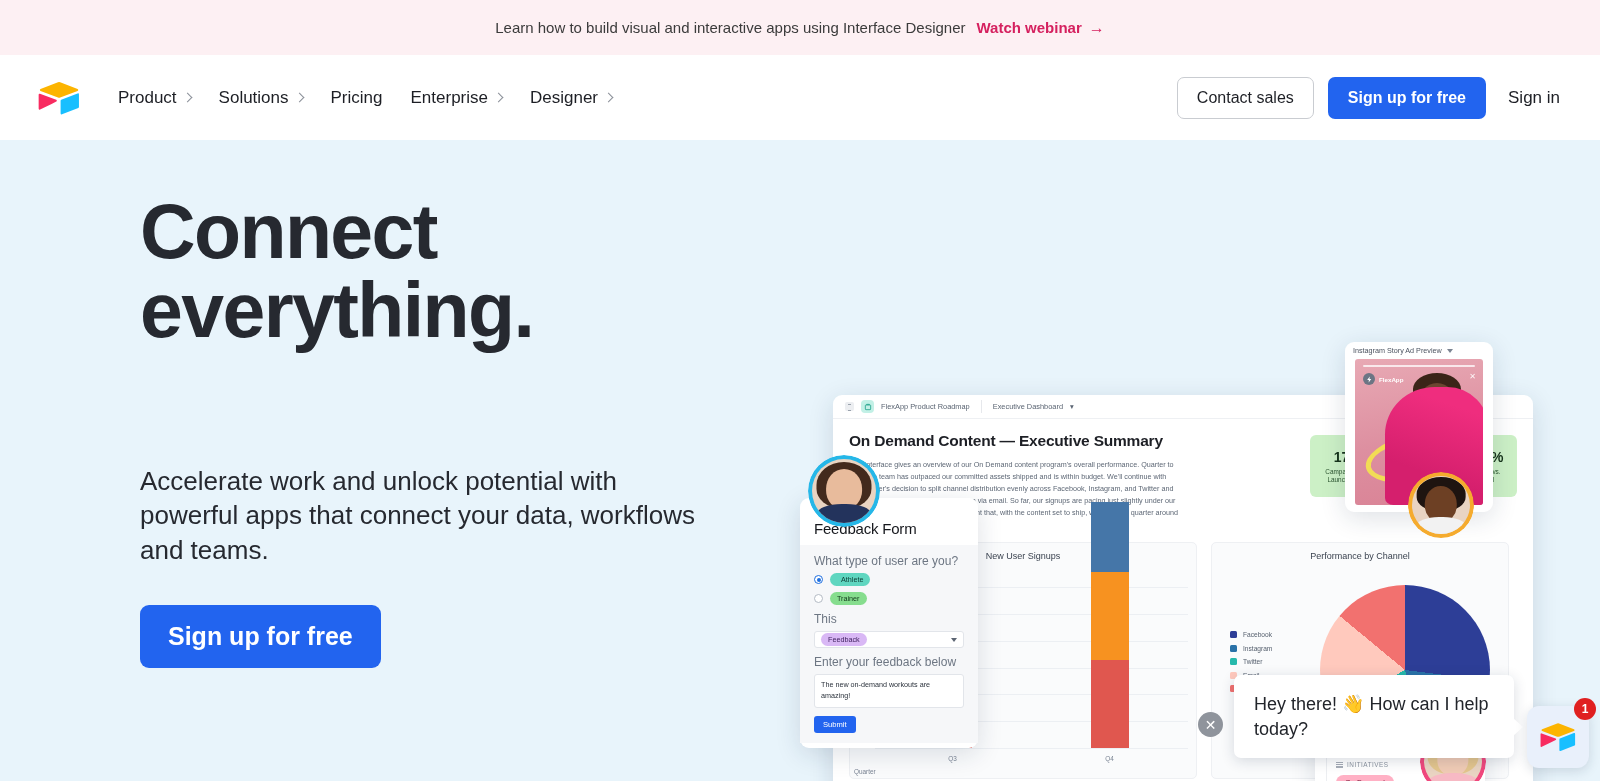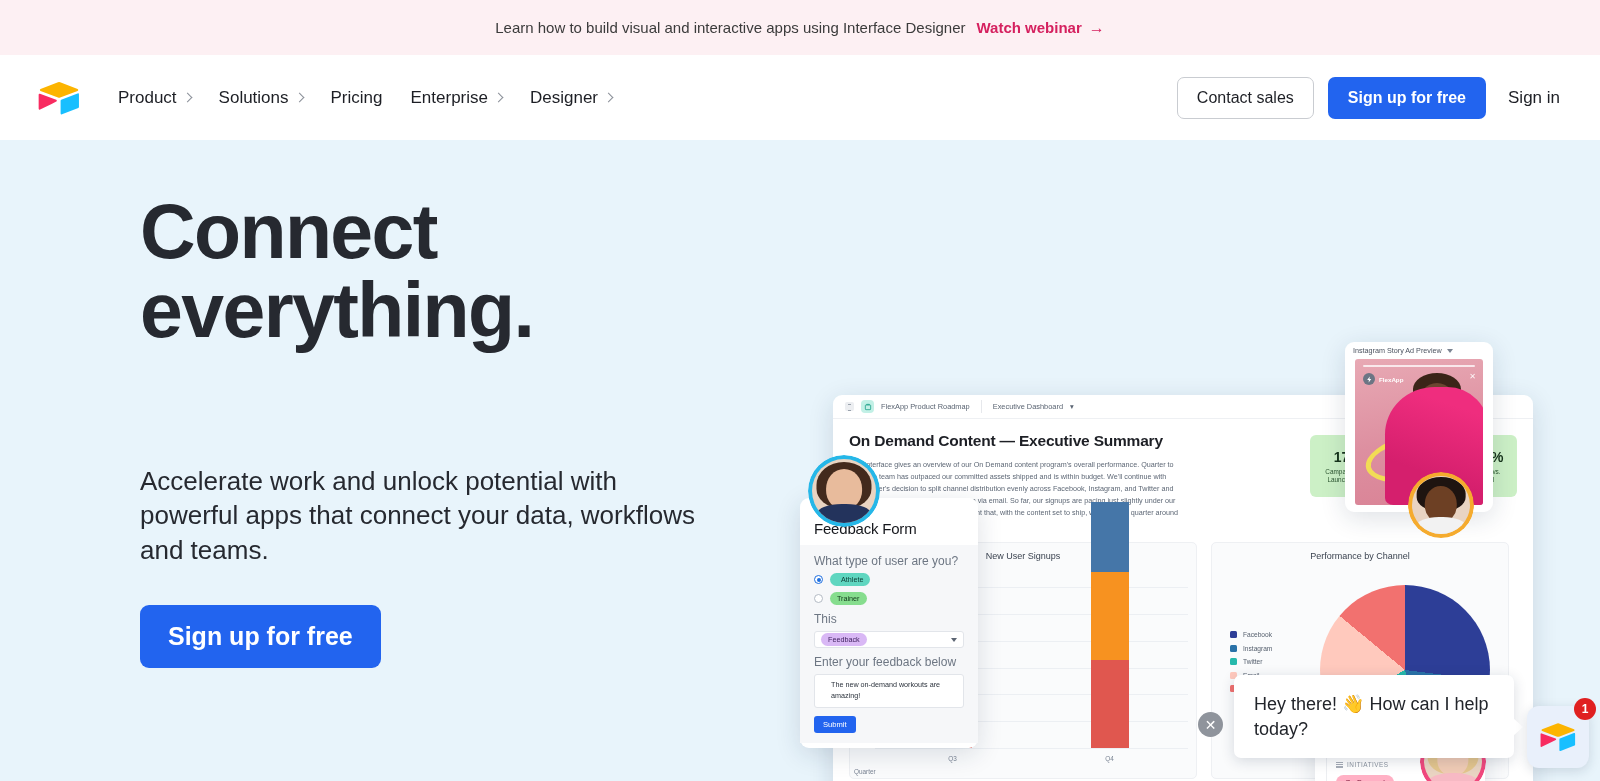--- a/index.html
+++ b/index.html
@@ -188,21 +188,21 @@
   .pill-athlete { background: #5fd6c0; color: #0c3b33; padding-left: 11px; }
   .pill-trainer { background: #86dd8e; color: #10361a; }
   .pill-feedback { background: #d9b8f5; color: #3d1e5c; }
   .select {
     margin-top: 3px; height: 17px; background: #fff; border: 1px solid #e2e5ea; border-radius: 3px;
     display: flex; align-items: center; padding: 0 6px; gap: 4px;
   }
   .select .caret { margin-left: auto; width: 0; height: 0; border-left: 3px solid transparent; border-right: 3px solid transparent; border-top: 4px solid #5b6472; }
   .ta {
     margin-top: 3px; height: 34px; background: #fff; border: 1px solid #e2e5ea; border-radius: 3px;
-    padding: 5px 16px; font-size: 7.2px; line-height: 1.5; color: #2b323c;
+    padding: 5px 6px; font-size: 7.2px; line-height: 1.5; color: #2b323c;
   }
   .submit {
     margin-top: 8px; background: #2264ef; color: #fff; border: none; border-radius: 3px;
     font-size: 7.6px; padding: 4px 9px; cursor: pointer; font-family: inherit;
   }
 
   
   .ig-card { left: 545px; top: 42px; width: 148px; height: 170px; overflow: hidden; z-index: 20; }
   .ig-head { height: 17px; display: flex; align-items: center; padding: 0 8px; font-size: 7.2px; color: #4a525f; gap: 5px; }
   .ig-head .caret { width:0;height:0;border-left:3px solid transparent;border-right:3px solid transparent;border-top:4px solid #7b8492; }

